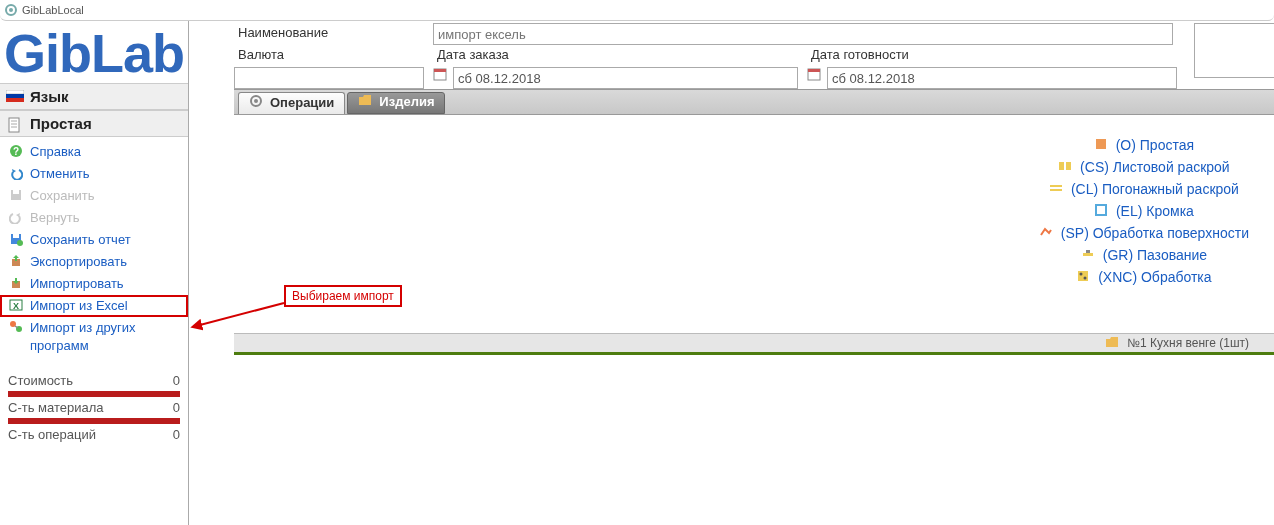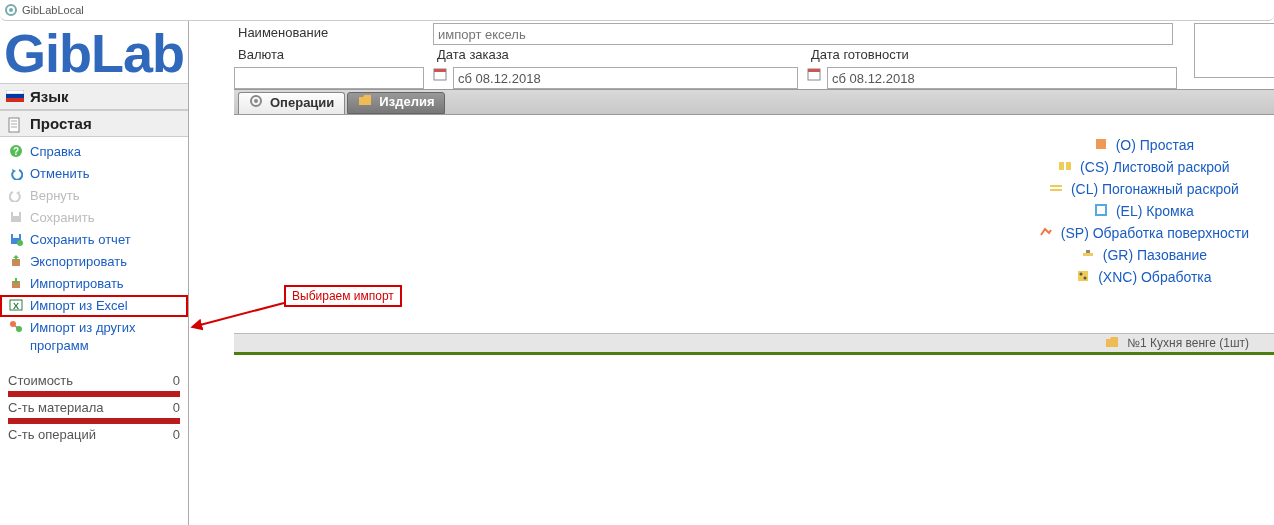--- a/index.html
+++ b/index.html
@@ -99,34 +99,34 @@
             <svg width="14" height="14">
               <path d="M10 4 A5 5 0 1 1 4 6" fill="none" stroke="#38c" stroke-width="2"></path>
               <path d="M3 3 L4 7 L7 5 Z" fill="#38c"></path>
             </svg>
           </span>
         <span>Отменить</span>
       </div>
       <div class="action disabled">
         <span class="ico">
             <svg width="14" height="14">
+              <rect x="2" y="2" width="10" height="10" fill="#ccc"></rect>
+              <rect x="4" y="2" width="6" height="4" fill="#fff"></rect>
+            </svg>
+          </span>
+        <span>Сохранить</span>
+      </div>
+      <div class="action disabled">
+        <span class="ico">
+            <svg width="14" height="14">
               <path d="M4 4 A5 5 0 1 0 10 6" fill="none" stroke="#ccc" stroke-width="2"></path>
               <path d="M11 3 L10 7 L7 5 Z" fill="#ccc"></path>
             </svg>
           </span>
         <span>Вернуть</span>
-      </div>
-      <div class="action disabled">
-        <span class="ico">
-            <svg width="14" height="14">
-              <rect x="2" y="2" width="10" height="10" fill="#ccc"></rect>
-              <rect x="4" y="2" width="6" height="4" fill="#fff"></rect>
-            </svg>
-          </span>
-        <span>Сохранить</span>
       </div>
       <div class="action">
         <span class="ico">
             <svg width="14" height="14">
               <rect x="2" y="2" width="10" height="10" fill="#48d"></rect>
               <rect x="4" y="2" width="6" height="4" fill="#fff"></rect>
               <circle cx="11" cy="11" r="3" fill="#5b5"></circle>
             </svg>
           </span>
         <span>Сохранить отчет</span>

